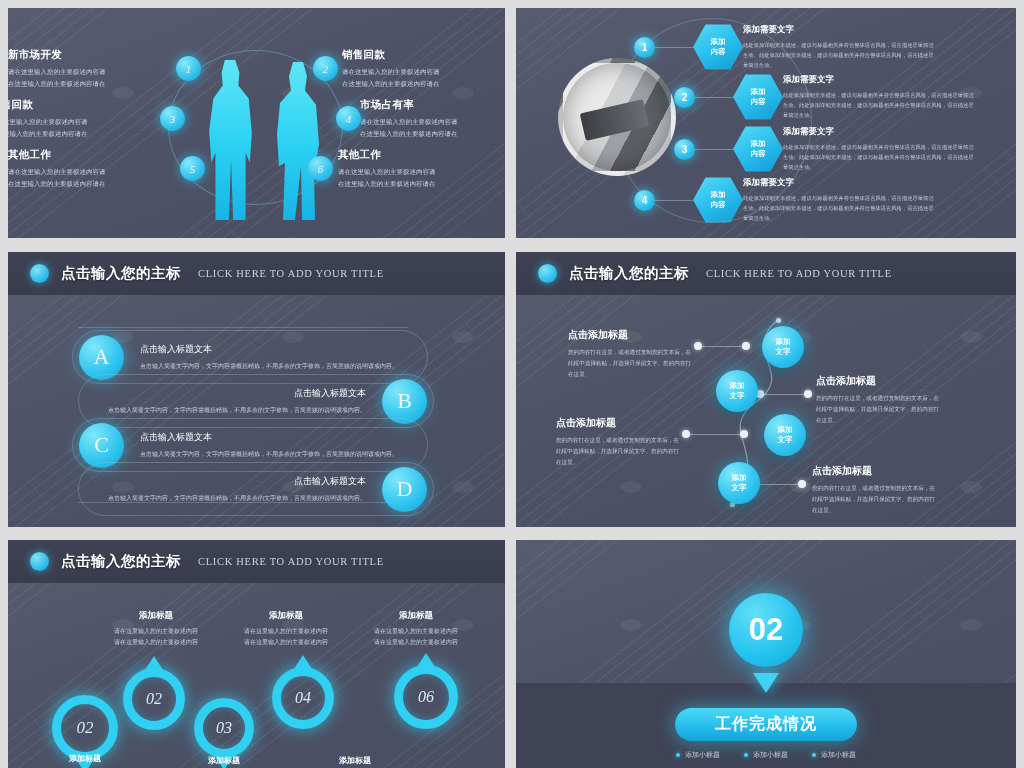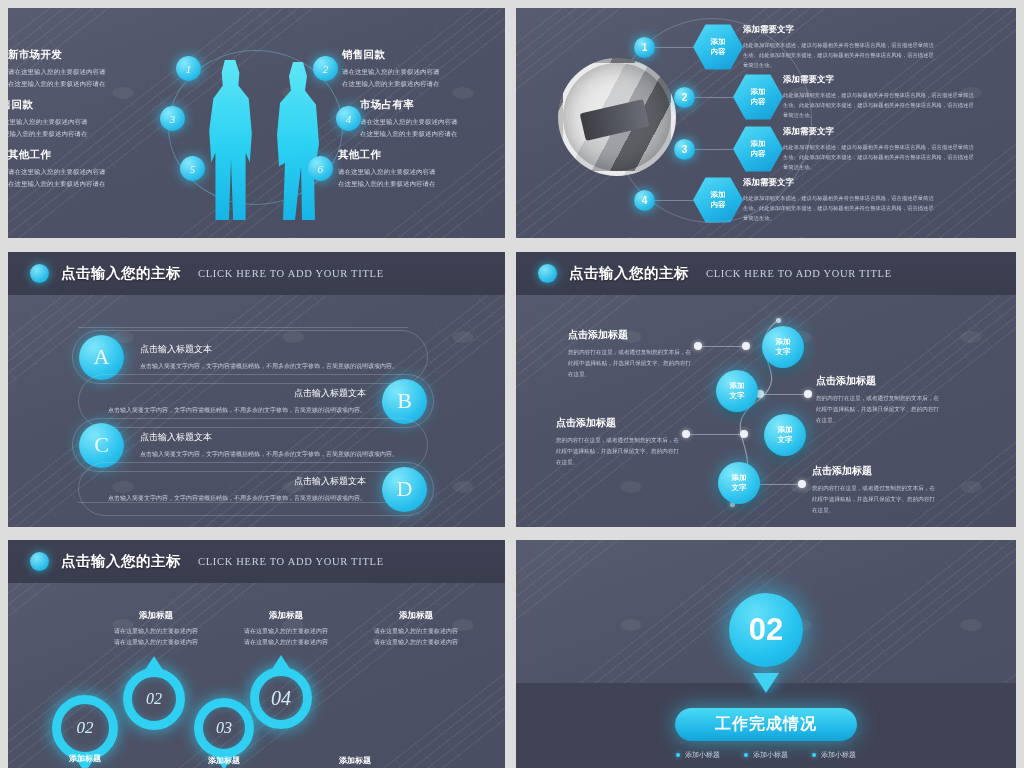--- a/index.html
+++ b/index.html
@@ -473,21 +473,22 @@
     </div>
     <div class="cap" style="left:328px; top:70px;">
       <h4>添加标题</h4>
       <p>请在这里输入您的主要叙述内容</p>
       <p>请在这里输入您的主要叙述内容</p>
     </div>
 
     <div class="ringc down" style="left:44px; top:155px; width:66px; height:66px; font-size:17px;">02</div>
     <div class="ringc up" style="left:115px; top:128px; width:62px; height:62px; font-size:16px;">02</div>
     <div class="ringc down" style="left:186px; top:158px; width:60px; height:60px; font-size:16px;">03</div>
-    <div class="ringc up" style="left:242px; top:127px; width:62px; height:62px; font-size:20px;">04</div>
+    <div class="ringc up" style="left:264px; top:127px; width:62px; height:62px; font-size:16px;">04</div>
+    <div class="ringc up" style="left:386px; top:125px; width:64px; height:64px; font-size:16px;">06</div>
 
     <div class="capb" style="left:22px; top:213px;">添加标题</div>
     <div class="capb" style="left:161px; top:215px;">添加标题</div>
     <div class="capb" style="left:292px; top:215px;">添加标题</div>
   </div>
 
   <div class="slide r3 c2 s6">
     <div class="wm"></div>
     <div class="wm2"></div>
     <div class="lower"></div>

